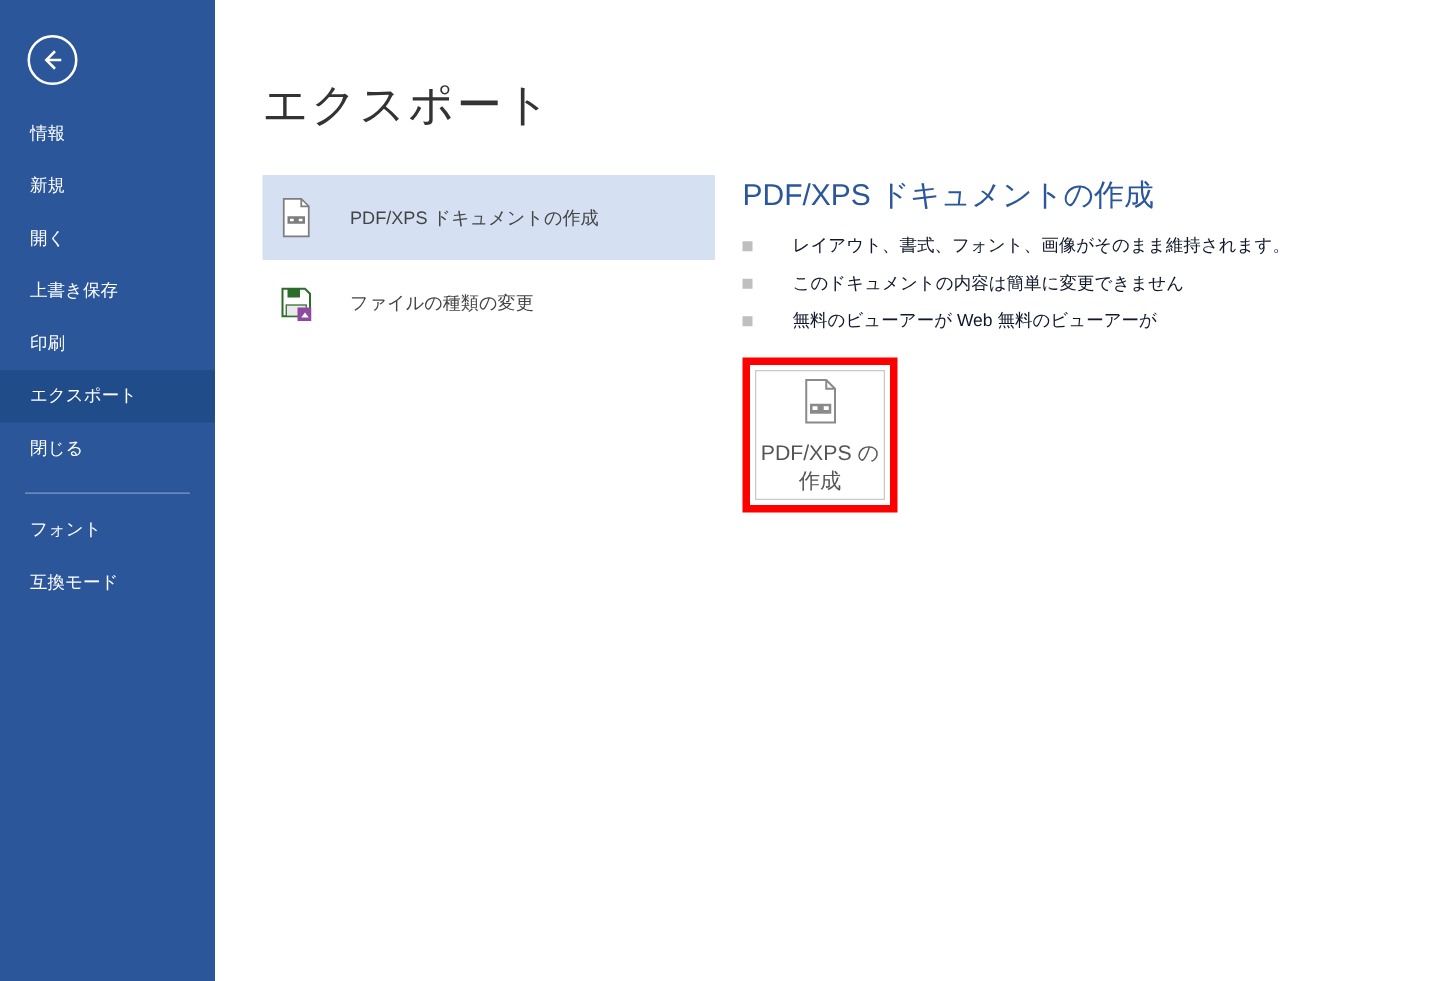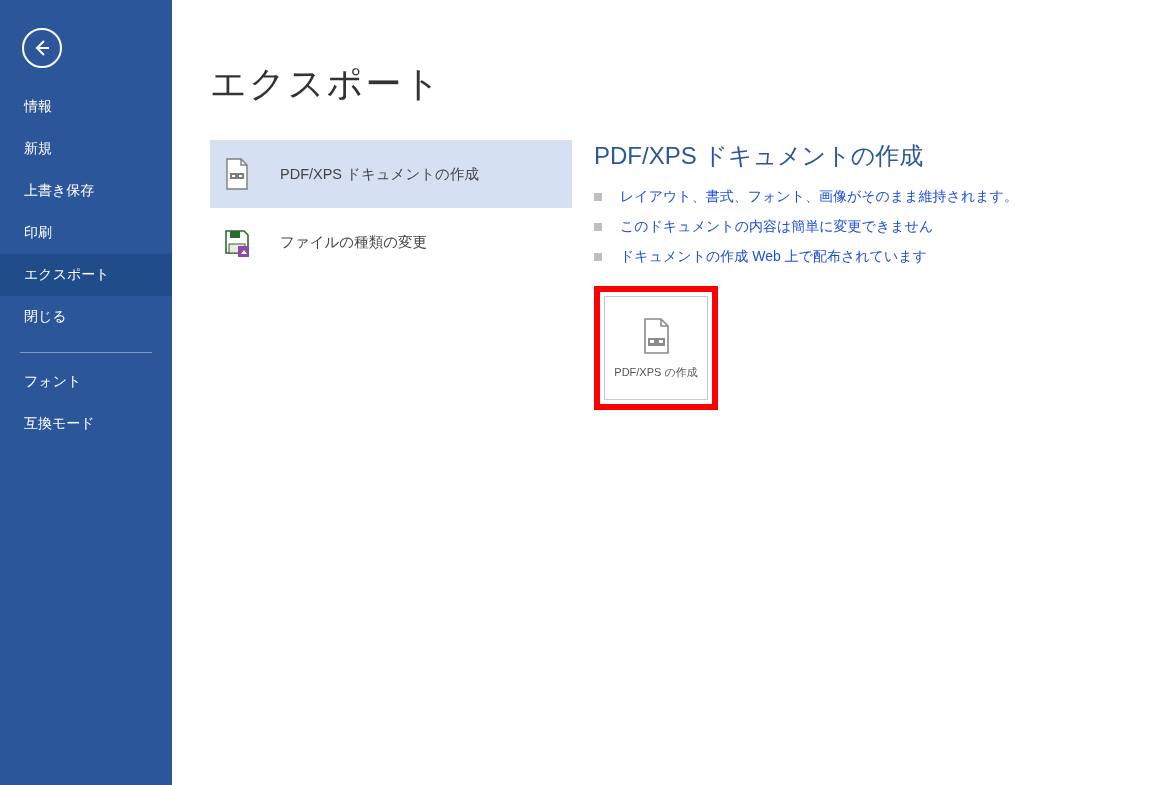--- a/index.html
+++ b/index.html
@@ -71,36 +71,36 @@
   }
   .option.selected { background:#d5e1f2; }
   .option .opt-icon { width:30px; height:34px; display:flex;
                       align-items:center; justify-content:center; }
   .option .opt-icon svg { fill:none; }
 
   
   .detail { position:absolute; left:422px; top:140px; right:20px; }
   .detail-title { font-size:24px; color:#2b579a; font-weight:400; margin-bottom:10px; }
   .bullets { list-style:none; }
-  .bullets li { display:flex; align-items:center; gap:18px;
-                font-size:14px; color:#1d4ed8; padding:6px 0; }
+  .bullets li { display:flex; align-items:center; gap:32px;
+                font-size:14px; color:#0f172a; padding:6px 0; }
   .bullets li .sq { width:8px; height:8px; background:#bfbfbf; flex:0 0 auto; }
 
   .highlight-box {
     margin-top:14px; width:124px; height:124px;
     border:6px solid #ff0000; background:#fff;
     display:flex; align-items:center; justify-content:center;
   }
   .action-btn {
     width:104px; height:104px; border:1px solid #c9c9c9; background:#fff;
     display:flex; flex-direction:column; align-items:center; justify-content:center;
     gap:6px; cursor:pointer; text-align:center;
   }
   .action-btn .btn-icon svg { fill:none; }
-  .action-btn .btn-label { font-size:11px; color:#555; line-height:1.25; }
+  .action-btn .btn-label { font-size:17px; color:#555; line-height:1.25; }
 </style>
 </head>
 <body>
 
 <div class="watermark">
   <svg width="360" height="110" viewBox="0 0 360 110">
     <circle cx="60" cy="55" r="34"></circle>
     <path d="M48 67 L72 43 M72 43 h-16 M72 43 v16"></path>
     <path d="M94 55 h120"></path>
     <circle cx="220" cy="55" r="5"></circle>
@@ -142,20 +142,21 @@
 <div class="sidenav">
   <div class="back-circle">
     <svg width="22" height="22" viewBox="0 0 22 22">
       <path d="M13 4 L6 11 L13 18"></path>
         <path d="M6 11 H18"></path>
     </svg>
   </div>
   <div class="nav-list">
     <div class="nav-item">情報</div>
     <div class="nav-item">新規</div>
+    <div class="nav-item">開く</div>
     <div class="nav-item">上書き保存</div>
     <div class="nav-item">印刷</div>
     <div class="nav-item selected">エクスポート</div>
     <div class="nav-item">閉じる</div>
     <div class="nav-sep"></div>
     <div class="nav-item">フォント</div>
     <div class="nav-item">互換モード</div>
   </div>
 </div>
 
@@ -195,21 +196,21 @@
       <li>
         <span class="sq"></span>
         <span>レイアウト、書式、フォント、画像がそのまま維持されます。</span>
       </li>
       <li>
         <span class="sq"></span>
         <span>このドキュメントの内容は簡単に変更できません</span>
       </li>
       <li>
         <span class="sq"></span>
-        <span>ドキュメントの作成 Web 上で配布されています</span>
+        <span>無料のビューアーが Web 無料のビューアーが</span>
       </li>
     </ul>
 
     <div class="highlight-box">
       <div class="action-btn">
         <span class="btn-icon">
           <svg width="34" height="40" viewBox="0 0 34 40">
             <path d="M6 3 H22 L29 10 V37 H6 Z" stroke="#8a8a8a" stroke-width="1.6" fill="#fff"></path>
             <path d="M22 3 V10 H29" stroke="#8a8a8a" stroke-width="1.6"></path>
             <rect x="9" y="22" width="17" height="8" fill="#8a8a8a"></rect>

